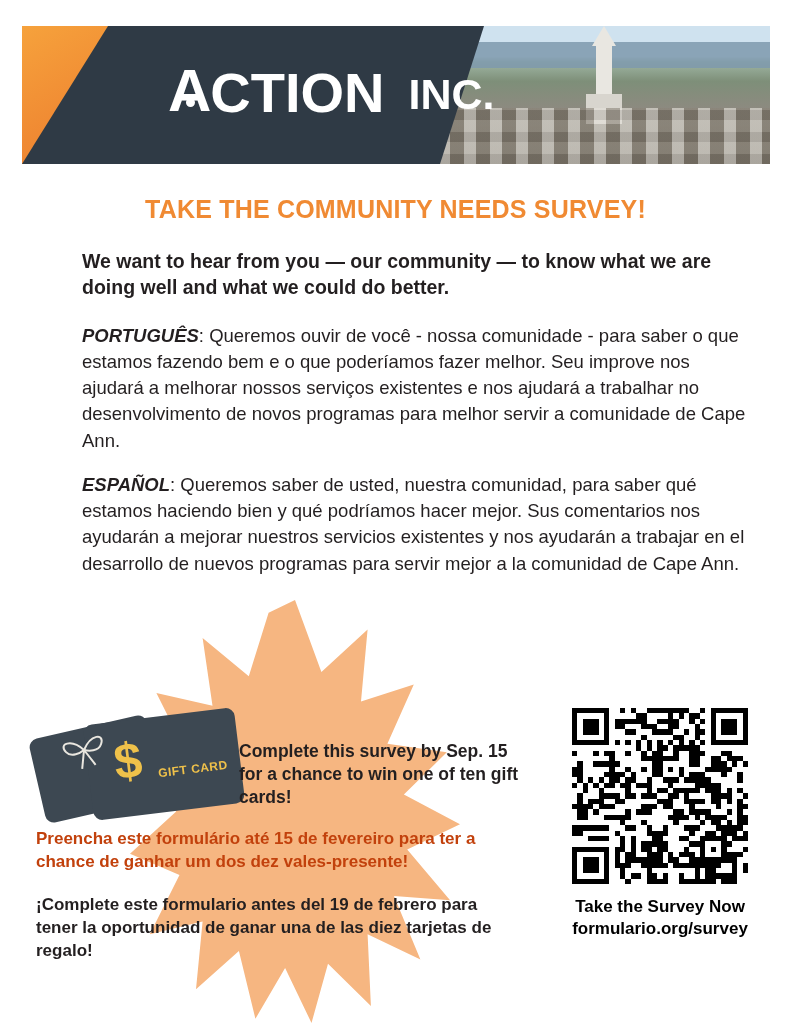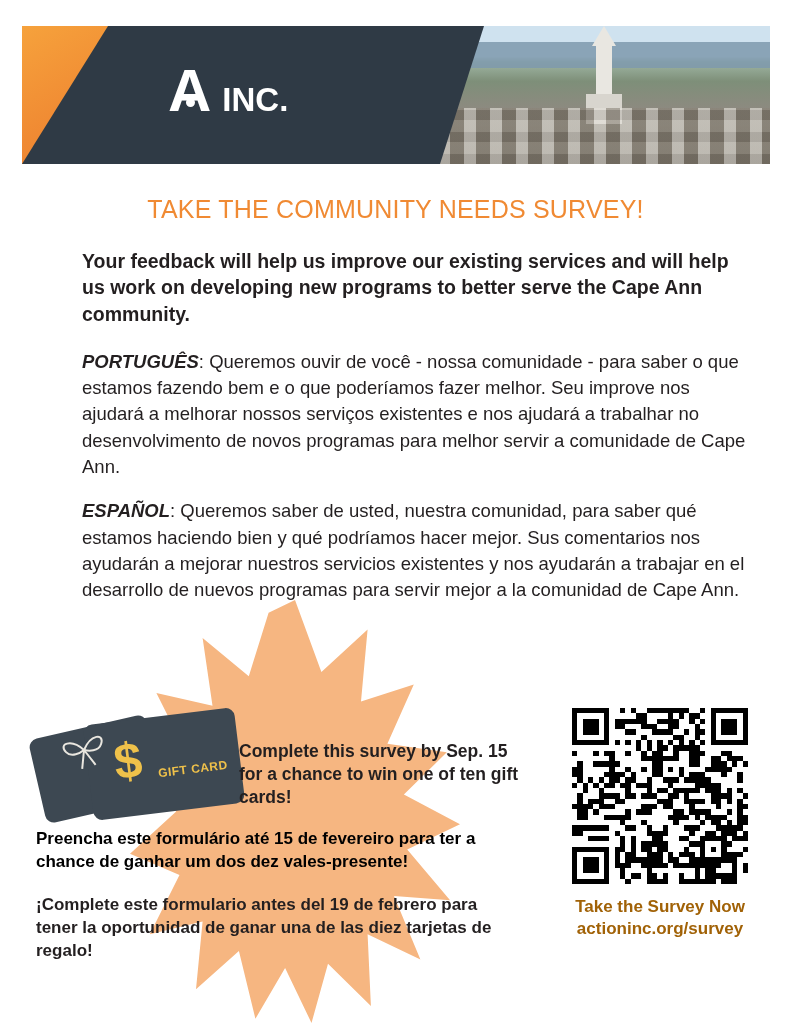--- a/index.html
+++ b/index.html
@@ -131,38 +131,38 @@
     border-radius: 50%;
     background: #ffffff;
   }
   .logo-word {
     font-size: 56px;
     font-weight: bold;
     letter-spacing: 0px;
     line-height: .9;
   }
   .logo-inc {
-    font-size: 33px;
+    font-size: 43px;
     font-weight: bold;
     letter-spacing: 0px;
-    margin-left: 12px;
+    margin-left: 24px;
     line-height: 1;
     padding-bottom: 2px;
   }
 
   
   .headline {
     position: absolute;
     left: 0;
     right: 0;
     top: 195px;
     text-align: center;
     color: #f08a33;
     font-size: 25px;
-    font-weight: normal;
+    font-weight: bold;
     letter-spacing: .2px;
   }
 
   
   .body-wrap {
     position: absolute;
     left: 82px;
     top: 248px;
     width: 672px;
   }
@@ -270,21 +270,21 @@
     color: #231f20;
   }
   .promo-pt {
     position: absolute;
     left: 36px;
     top: 828px;
     width: 486px;
     font-size: 17px;
     font-weight: bold;
     line-height: 1.35;
-    color: #000000;
+    color: #c2410c;
   }
   .promo-es {
     position: absolute;
     left: 36px;
     top: 894px;
     width: 486px;
     font-size: 17px;
     font-weight: bold;
     line-height: 1.35;
     color: #231f20;
@@ -302,48 +302,49 @@
   .qr canvas, .qr svg { display: block; }
   .qr-caption {
     position: absolute;
     left: 540px;
     top: 896px;
     width: 240px;
     text-align: center;
     font-size: 17px;
     font-weight: bold;
     line-height: 1.3;
-    color: #a16207;
+    color: #000000;
   }
 </style>
 </head>
 <body>
 
 <div class="banner">
   <div class="banner-photo">
     <div class="banner-water"></div>
     <div class="steeple"></div>
     <div class="roofs"></div>
     <div class="roofs2"></div>
   </div>
   <div class="banner-dark"></div>
   <div class="banner-orange"></div>
   <div class="logo">
     <span class="logo-a" style="position:relative">
       <span>A</span>
       <span class="logo-dot"></span>
     </span>
+    <span class="logo-word">CTION</span>
     <span class="logo-inc">INC.</span>
   </div>
 </div>
 
 <div class="headline">TAKE THE COMMUNITY NEEDS SURVEY!</div>
 
 <div class="body-wrap">
-  <p class="bold">Your feedback will help us improve our existing services and will help us work on developing new programs to better serve the Cape Ann community.</p>
+  <p class="bold">We want to hear from you — our community — to know what we are doing well and what we could do better.</p>
   <p class="lang"><span class="lbl">PORTUGUÊS</span><span>: Queremos ouvir de você - nossa comunidade - para saber o que estamos fazendo bem e o que poderíamos fazer melhor. Seu improve nos ajudará a melhorar nossos serviços existentes e nos ajudará a trabalhar no desenvolvimento de novos programas para melhor servir a comunidade de Cape Ann.</span></p>
   <p class="lang"><span class="lbl">ESPAÑOL</span><span>: Queremos saber de usted, nuestra comunidad, para saber qué estamos haciendo bien y qué podríamos hacer mejor. Sus comentarios nos ayudarán a mejorar nuestros servicios existentes y nos ayudarán a trabajar en el desarrollo de nuevos programas para servir mejor a la comunidad de Cape Ann.</span></p>
 </div>
 
 <div class="starburst"></div>
 
 <div class="giftcards">
   <div class="card card-back"></div>
   <div class="card card-front"></div>
   <svg class="bow" viewBox="0 0 56 40">
@@ -904,14 +905,14 @@
       <rect x="24" y="32" width="1" height="1" fill="#000"></rect>
       <rect x="25" y="32" width="1" height="1" fill="#000"></rect>
       <rect x="26" y="32" width="1" height="1" fill="#000"></rect>
       <rect x="28" y="32" width="1" height="1" fill="#000"></rect>
       <rect x="29" y="32" width="1" height="1" fill="#000"></rect>
       <rect x="30" y="32" width="1" height="1" fill="#000"></rect>
     </svg>
 </div>
 <div class="qr-caption">
   <div>Take the Survey Now</div>
-  <div>actioninc.org/survey</div>
+  <div>formulario.org/survey</div>
 </div>
 
 </body></html>

